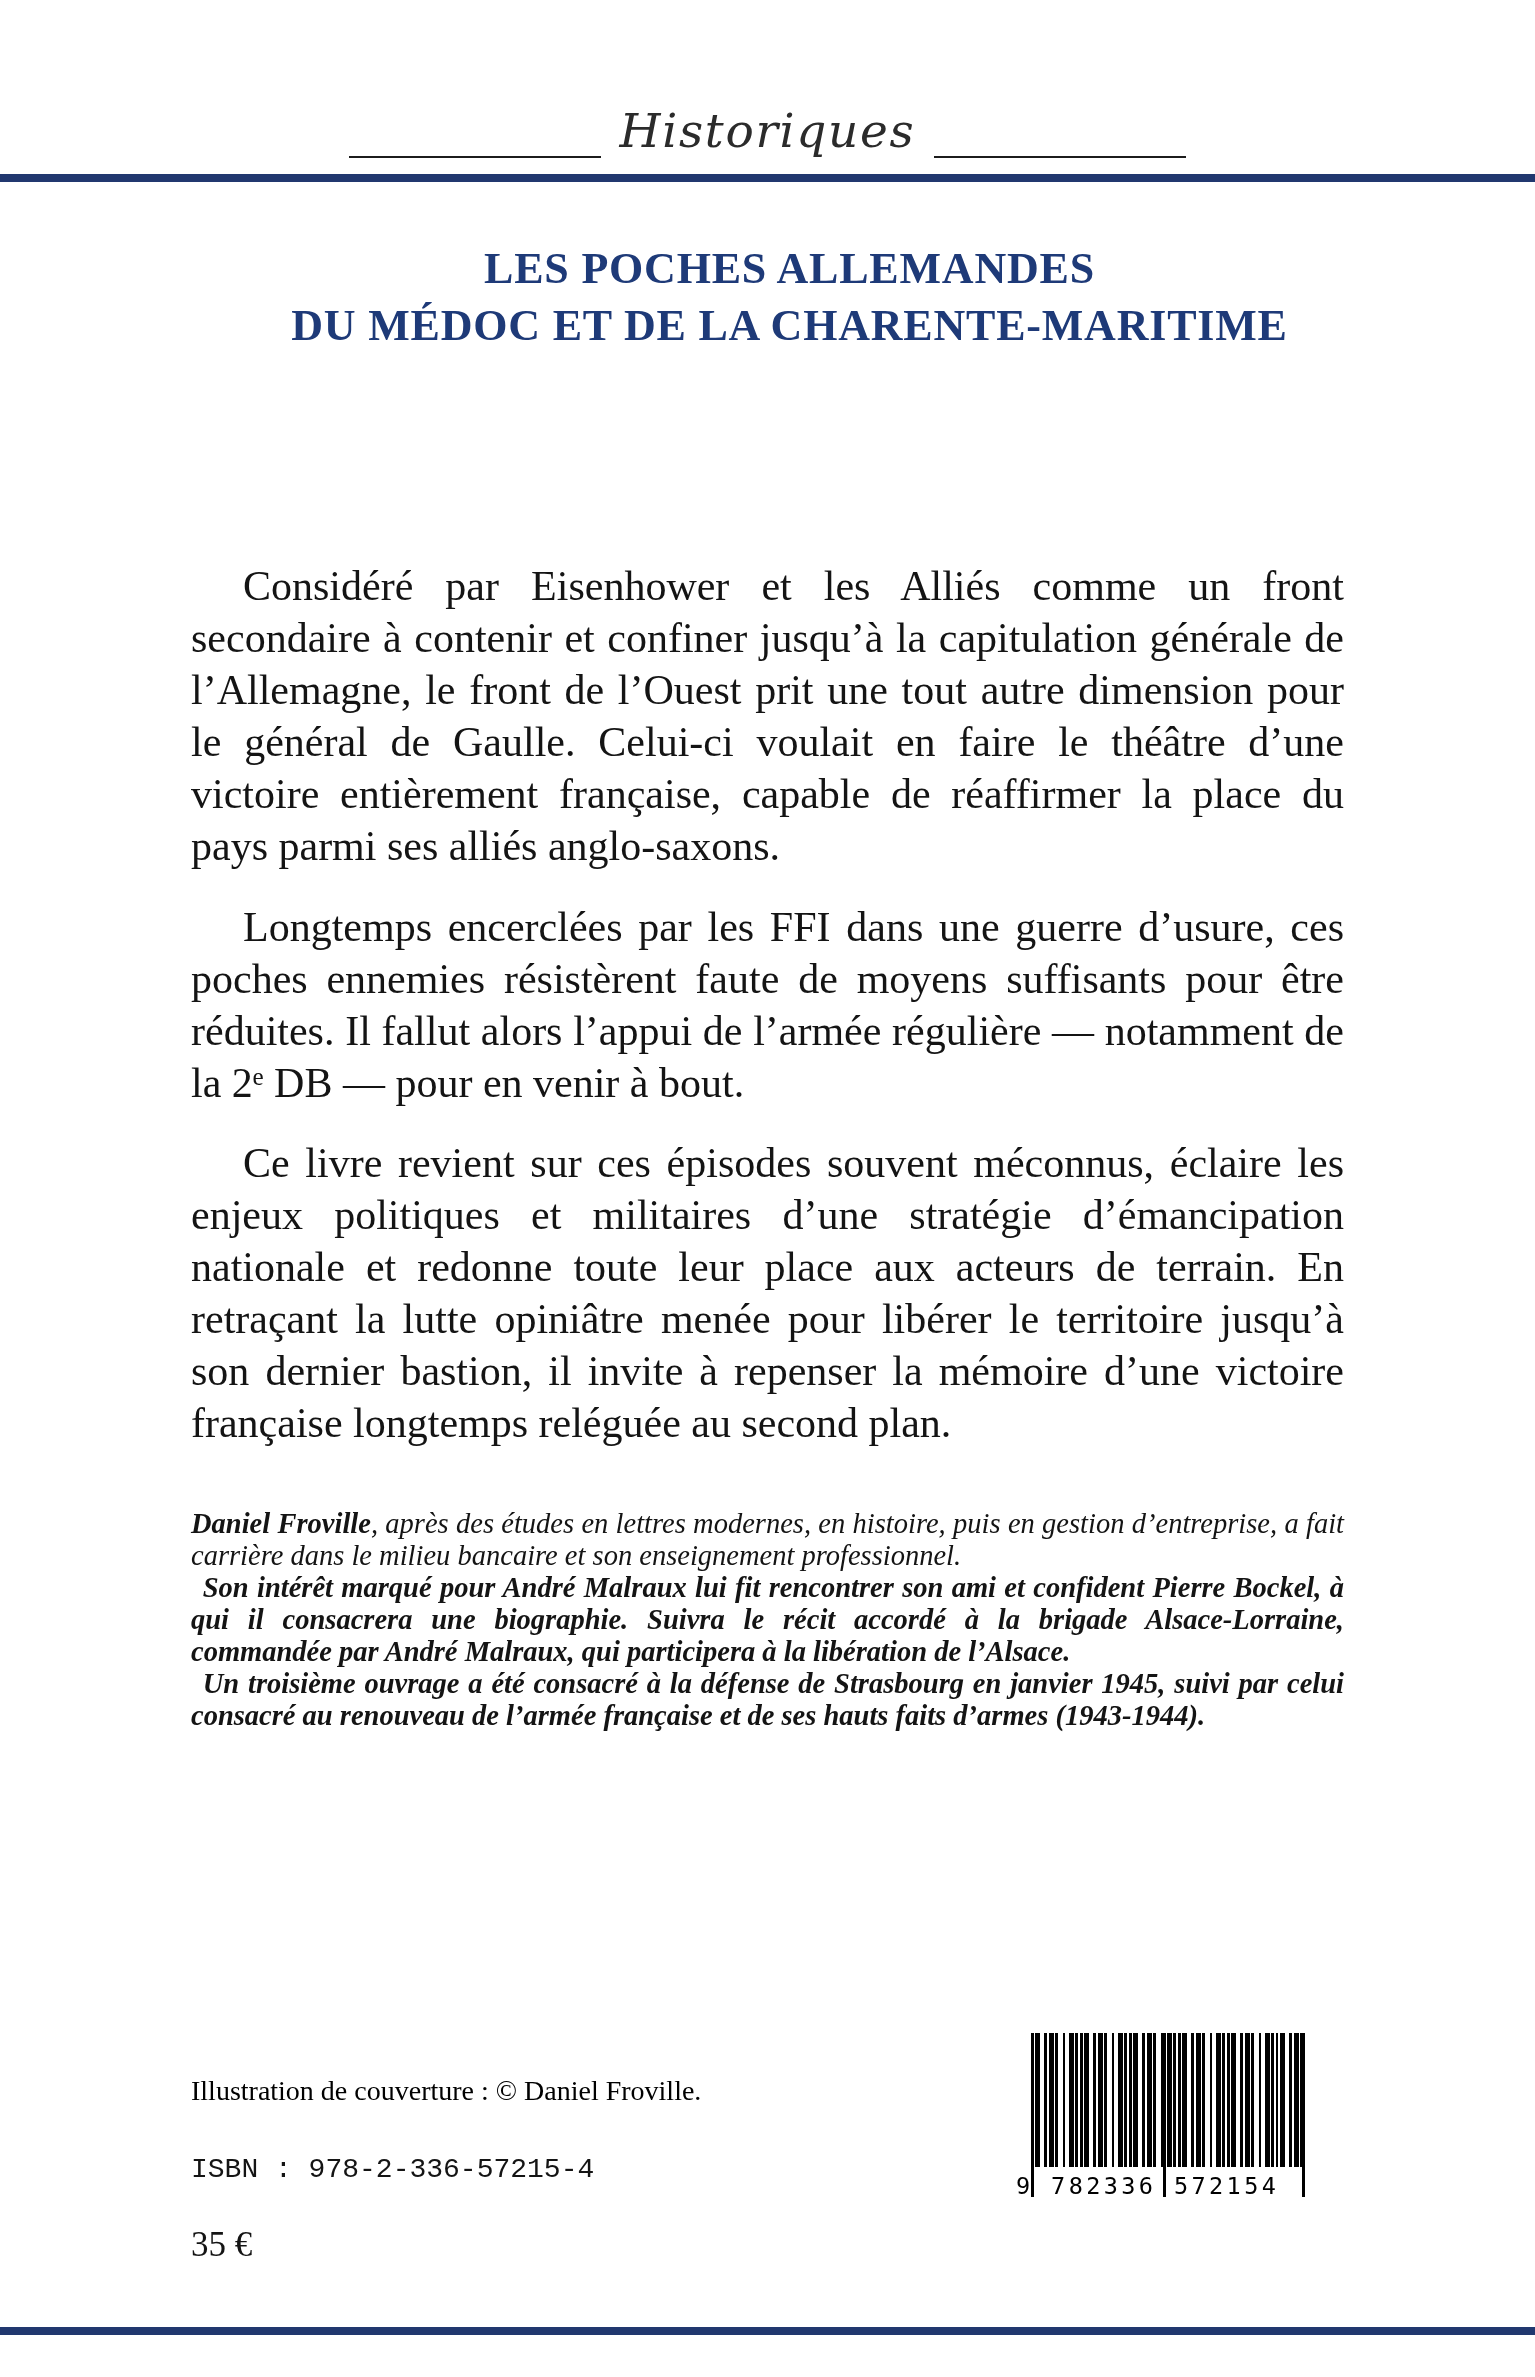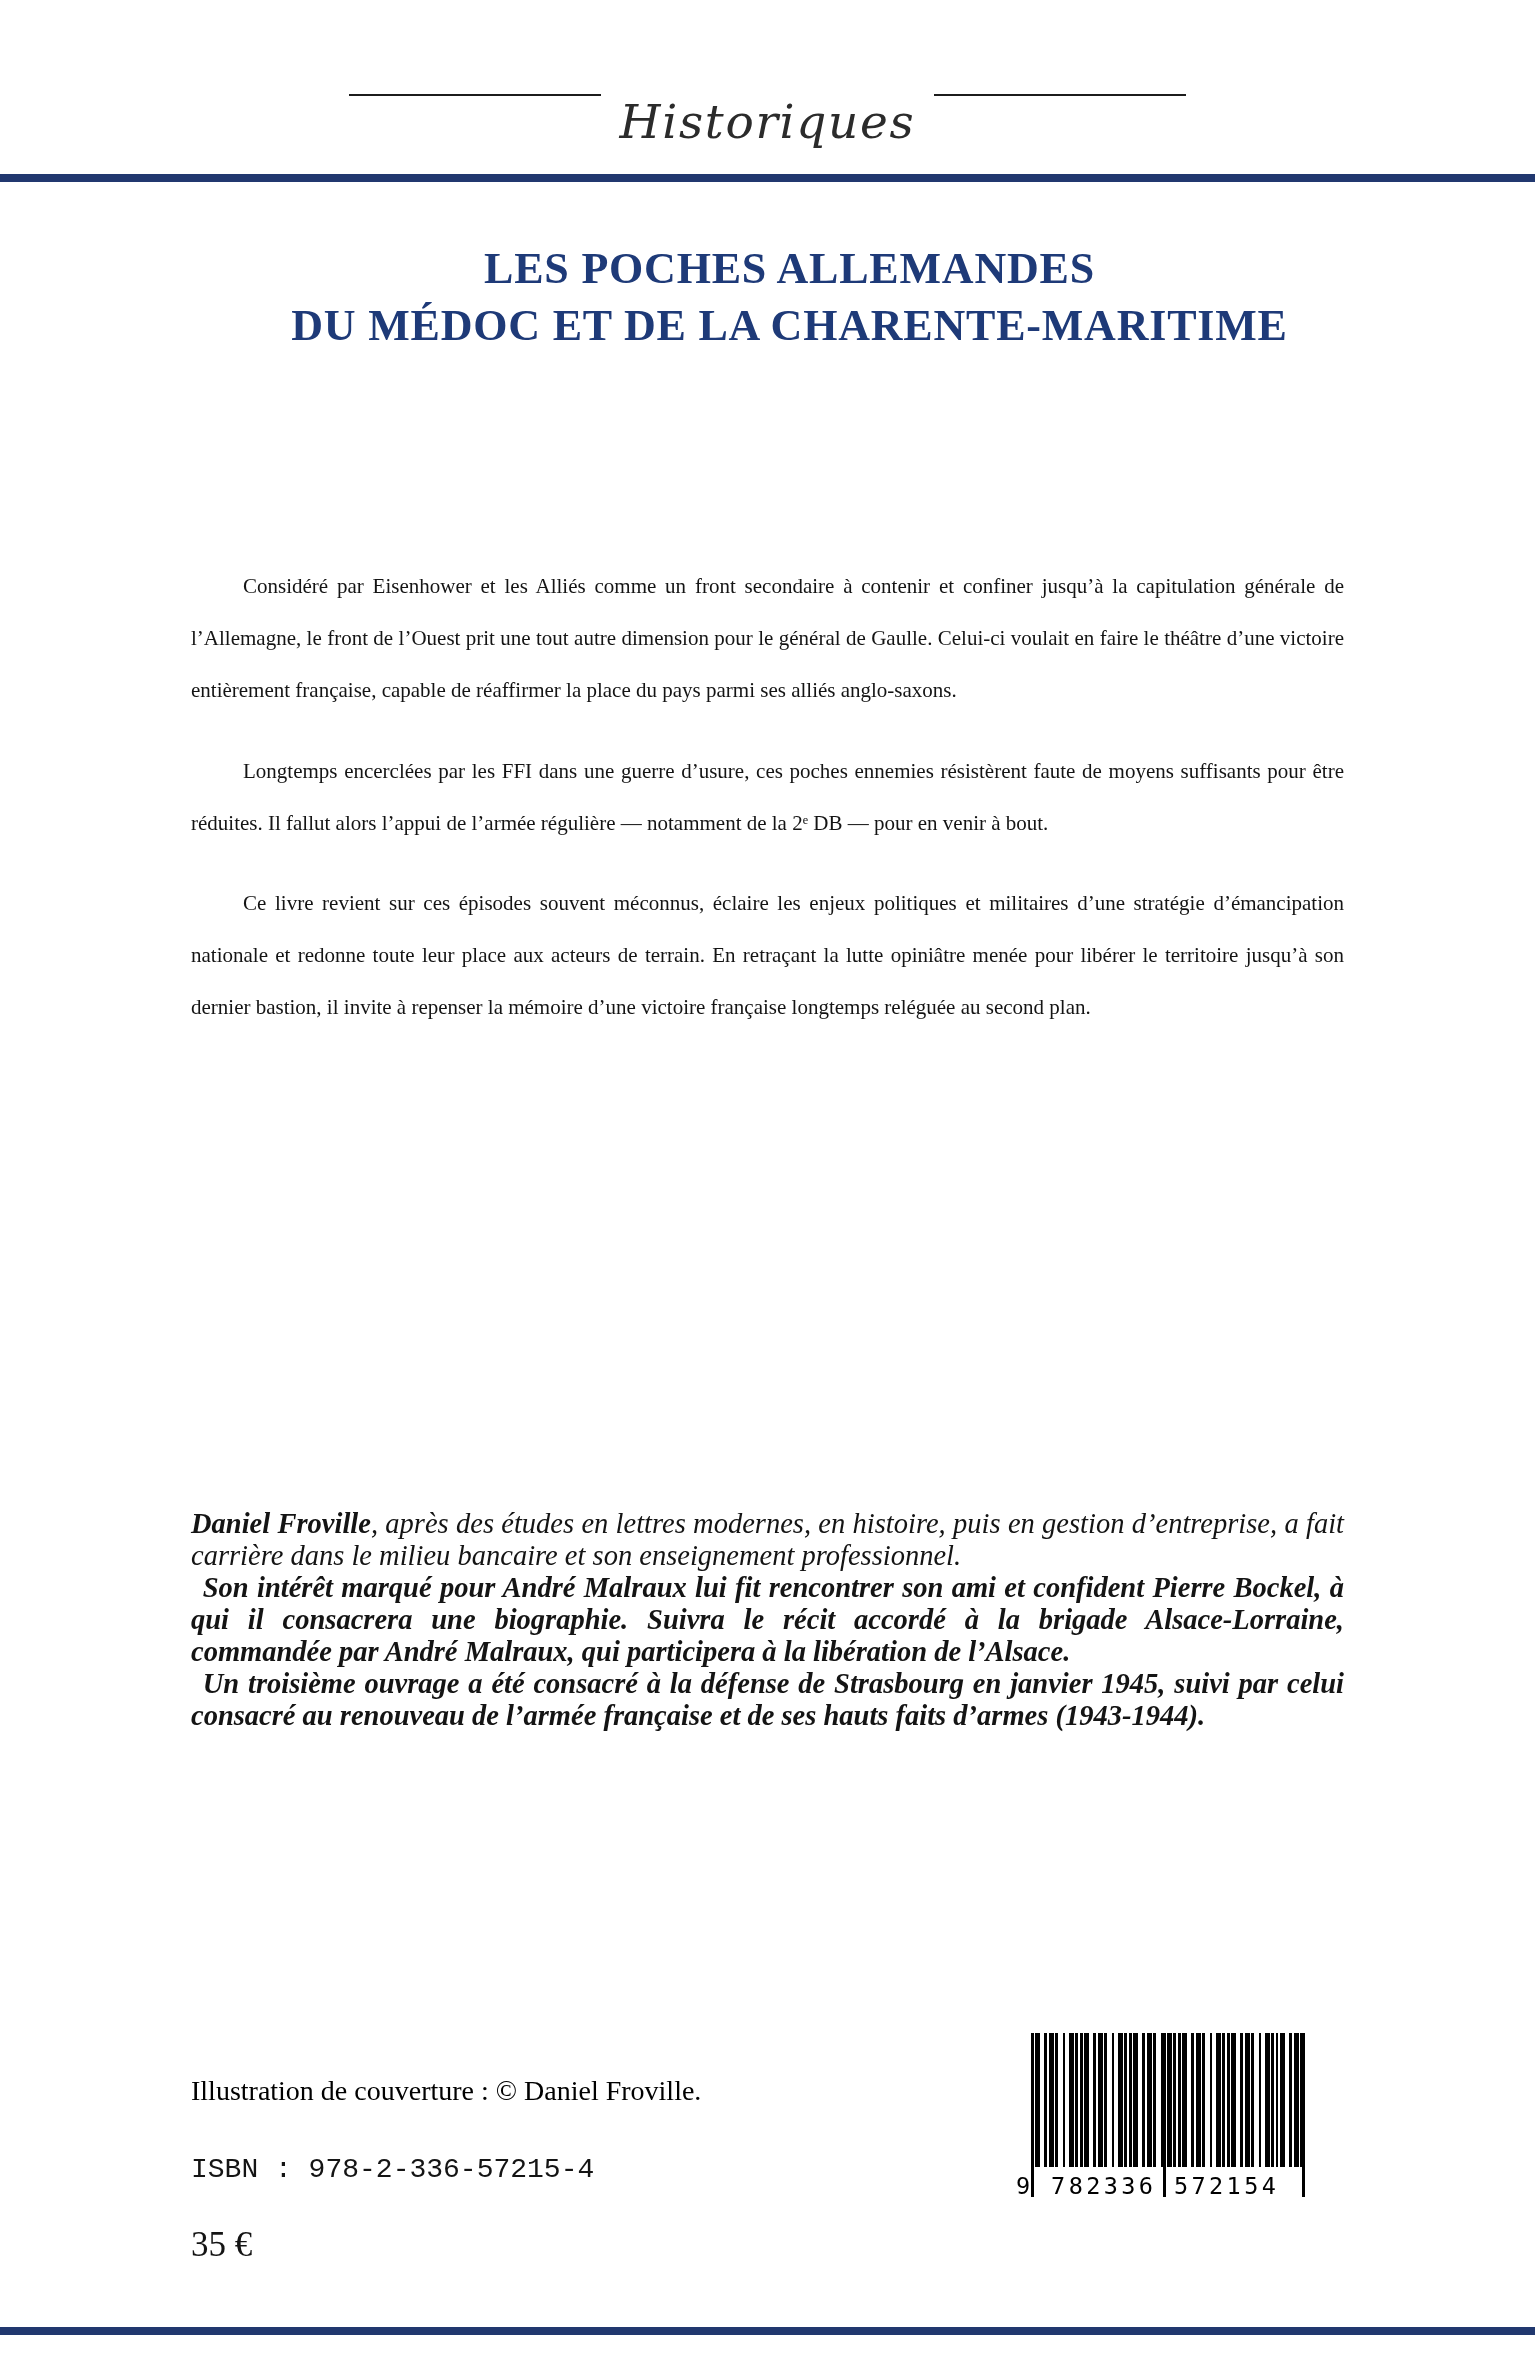--- a/index.html
+++ b/index.html
@@ -5,21 +5,21 @@
   * { margin:0; padding:0; box-sizing:border-box; }
   body { background:#e8e8e8; font-family:"Liberation Serif", serif; }
   .page {
     position:relative; width:1535px; height:2377px; margin:0 auto;
     background:#ffffff; overflow:hidden; color:#111;
   }
 
   
   .logo-row {
     position:absolute; top:94px; left:0; right:0; height:64px;
-    display:flex; align-items:flex-start; justify-content:center; gap:18.5px;
+    display:flex; align-items:flex-end; justify-content:center; gap:18.5px;
   }
   .logo-line { height:1.7px; width:252px; background:#1c1c1c; }
   .logo-text {
     font-family:"DejaVu Serif", serif; font-style:italic;
     font-size:47px; color:#2b2b2b; letter-spacing:1.7px; white-space:nowrap;
   }
 
   
   .rule { position:absolute; left:0; width:100%; height:7.6px; background:#21386f; }
   .rule-top { top:174px; }
@@ -28,21 +28,21 @@
   
   .book-title {
     position:absolute; top:240px; left:0; right:0;
     text-align:center; color:#1e3a78; font-weight:bold;
     font-size:44px; line-height:57px; letter-spacing:0.8px;padding-left:44px;
   }
 
   
   .synopsis {
     position:absolute; top:560px; left:191px; width:1153px;
-    font-size:21px; line-height:52px; text-align:justify; color:#141414;
+    font-size:42px; line-height:52px; text-align:justify; color:#141414;
   }
   .synopsis p { margin:0 0 28.5px 0; text-indent:52px; }
 
   
   .bio {
     position:absolute; top:1508px; left:191px; width:1153px;
     font-style:italic; font-size:28.5px; line-height:32px;
     text-align:justify; color:#141414;
   }
   .bio p { margin:0; }

